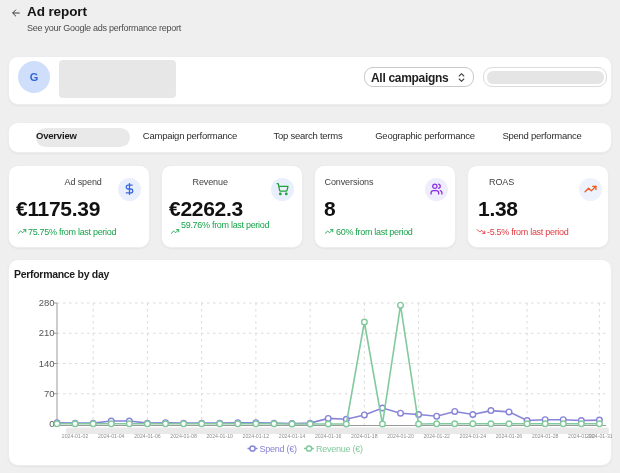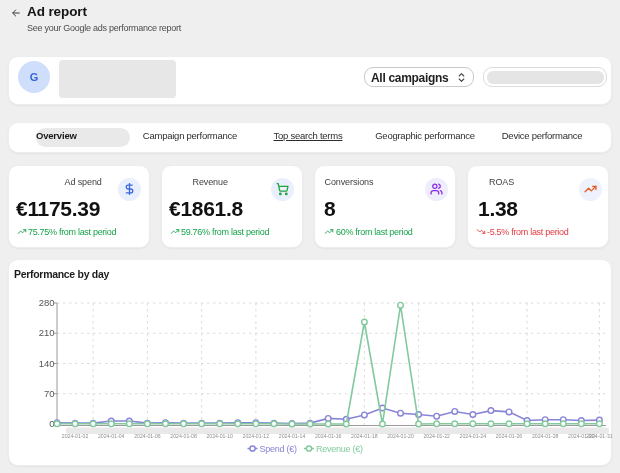--- a/index.html
+++ b/index.html
@@ -28,23 +28,23 @@
     <path d="M3.2 4 5.5 1.7 7.8 4"></path>
       <path d="M3.2 7 5.5 9.3 7.8 7"></path>
   </svg>
   <div class="abs" style="left:483px;top:67px;width:124px;height:20px;border-radius:9px;border:1px solid #dcdcdc;background:#fff;"></div>
   <div class="abs" style="left:486.5px;top:70.5px;width:117px;height:13px;border-radius:6px;background:#e5e5e5;"></div>
 
   <div class="card" style="left:8px;top:122px;width:604px;height:31px;"></div>
   <div class="abs" style="left:36px;top:128px;width:94px;height:19px;border-radius:9.5px;background:#e9e9e9;"></div>
   <div class="abs" style="left:36px;top:130px;width:94px;text-align:left;font-size:9.5px;font-weight:bold;color:#1a1a1a;letter-spacing:-0.2px;">Overview</div>
   <div class="abs" style="left:130px;top:130px;width:120px;text-align:center;font-size:9.5px;color:#2d2d2d;letter-spacing:-0.25px;">Campaign performance</div>
-  <div class="abs" style="left:248px;top:130px;width:120px;text-align:center;font-size:9.5px;color:#2d2d2d;letter-spacing:-0.25px;text-decoration:underline;">Top search terms</div>
+  <div class="abs" style="left:248px;top:130px;width:120px;text-align:center;font-size:9.5px;color:#2d2d2d;letter-spacing:-0.25px;">Top search terms</div>
   <div class="abs" style="left:365px;top:130px;width:120px;text-align:center;font-size:9.5px;color:#2d2d2d;letter-spacing:-0.25px;">Geographic performance</div>
-  <div class="abs" style="left:482px;top:130px;width:120px;text-align:center;font-size:9.5px;color:#2d2d2d;letter-spacing:-0.25px;">Device performance</div>
+  <div class="abs" style="left:482px;top:130px;width:120px;text-align:center;font-size:9.5px;color:#2d2d2d;letter-spacing:-0.25px;">Spend performance</div>
 
   <div class="card" style="left:8px;top:165px;width:142px;height:83px;"></div>
   <div class="card" style="left:161px;top:165px;width:142px;height:83px;"></div>
   <div class="card" style="left:314px;top:165px;width:142px;height:83px;"></div>
   <div class="card" style="left:467px;top:165px;width:142px;height:83px;"></div>
 
   <div class="abs" style="left:16.5px;top:177px;font-size:9px;color:#3f3f3f;letter-spacing:-0.1px;margin-left:48px;">Ad spend</div>
   <div class="abs" style="left:117.5px;top:177.5px;width:23px;height:23px;border-radius:50%;background:#e9effc;"></div>
   <svg class="abs" style="left:122.5px;top:182px;" width="13" height="14" viewBox="0 0 24 24" fill="none" stroke="#3b68dd" stroke-width="2.4" stroke-linecap="round" stroke-linejoin="round">
     <line x1="12" y1="2" x2="12" y2="22"></line>
@@ -57,26 +57,26 @@
   </svg>
   <div class="abs" style="left:28px;top:227px;font-size:9px;color:#17a34a;letter-spacing:-0.3px;">75.75% from last period</div>
 
   <div class="abs" style="left:169.5px;top:177px;font-size:9px;color:#3f3f3f;letter-spacing:-0.1px;padding-left:23px;">Revenue</div>
   <div class="abs" style="left:270.5px;top:177.5px;width:23px;height:23px;border-radius:50%;background:#e9effc;"></div>
   <svg class="abs" style="left:275.5px;top:182px;" width="13" height="14" viewBox="0 0 24 24" fill="none" stroke="#21a33b" stroke-width="2.4" stroke-linecap="round" stroke-linejoin="round">
     <circle cx="8" cy="21" r="1.4"></circle>
       <circle cx="19" cy="21" r="1.4"></circle>
     <path d="M2.05 2.05h2l2.66 12.42a2 2 0 0 0 2 1.58h9.78a2 2 0 0 0 1.95-1.57l1.65-7.43H5.12"></path>
   </svg>
-  <div class="abs" style="left:169px;top:197px;font-size:21px;font-weight:bold;color:#111;letter-spacing:-0.3px;">€1861.8</div>
+  <div class="abs" style="left:169px;top:197px;font-size:21px;font-weight:bold;color:#111;letter-spacing:-0.3px;">€2262.3</div>
   <svg class="abs" style="left:169.5px;top:227px;" width="10" height="9" viewBox="0 0 24 24" fill="none" stroke="#17a34a" stroke-width="2.4" stroke-linecap="round" stroke-linejoin="round">
     <polyline points="22 7 13.5 15.5 8.5 10.5 2 17"></polyline>
       <polyline points="16 7 22 7 22 13"></polyline>
   </svg>
-  <div class="abs" style="left:181px;top:227px;font-size:9px;color:#17a34a;letter-spacing:-0.3px;">59.76% from last period</div>
+  <div class="abs" style="left:181px;top:220px;font-size:9px;color:#17a34a;letter-spacing:-0.3px;">59.76% from last period</div>
 
   <div class="abs" style="left:324.5px;top:177px;font-size:9px;color:#3f3f3f;letter-spacing:-0.1px;">Conversions</div>
   <div class="abs" style="left:424.5px;top:177.5px;width:23px;height:23px;border-radius:50%;background:#eeedfc;"></div>
   <svg class="abs" style="left:429.5px;top:182px;" width="13" height="14" viewBox="0 0 24 24" fill="none" stroke="#8a2be2" stroke-width="2.4" stroke-linecap="round" stroke-linejoin="round">
     <path d="M16 21v-2a4 4 0 0 0-4-4H6a4 4 0 0 0-4 4v2"></path>
       <circle cx="9" cy="7" r="4"></circle>
     <path d="M22 21v-2a4 4 0 0 0-3-3.87"></path>
       <path d="M16 3.13a4 4 0 0 1 0 7.75"></path>
   </svg>
   <div class="abs" style="left:324px;top:197px;font-size:21px;font-weight:bold;color:#111;letter-spacing:-0.3px;">8</div>

